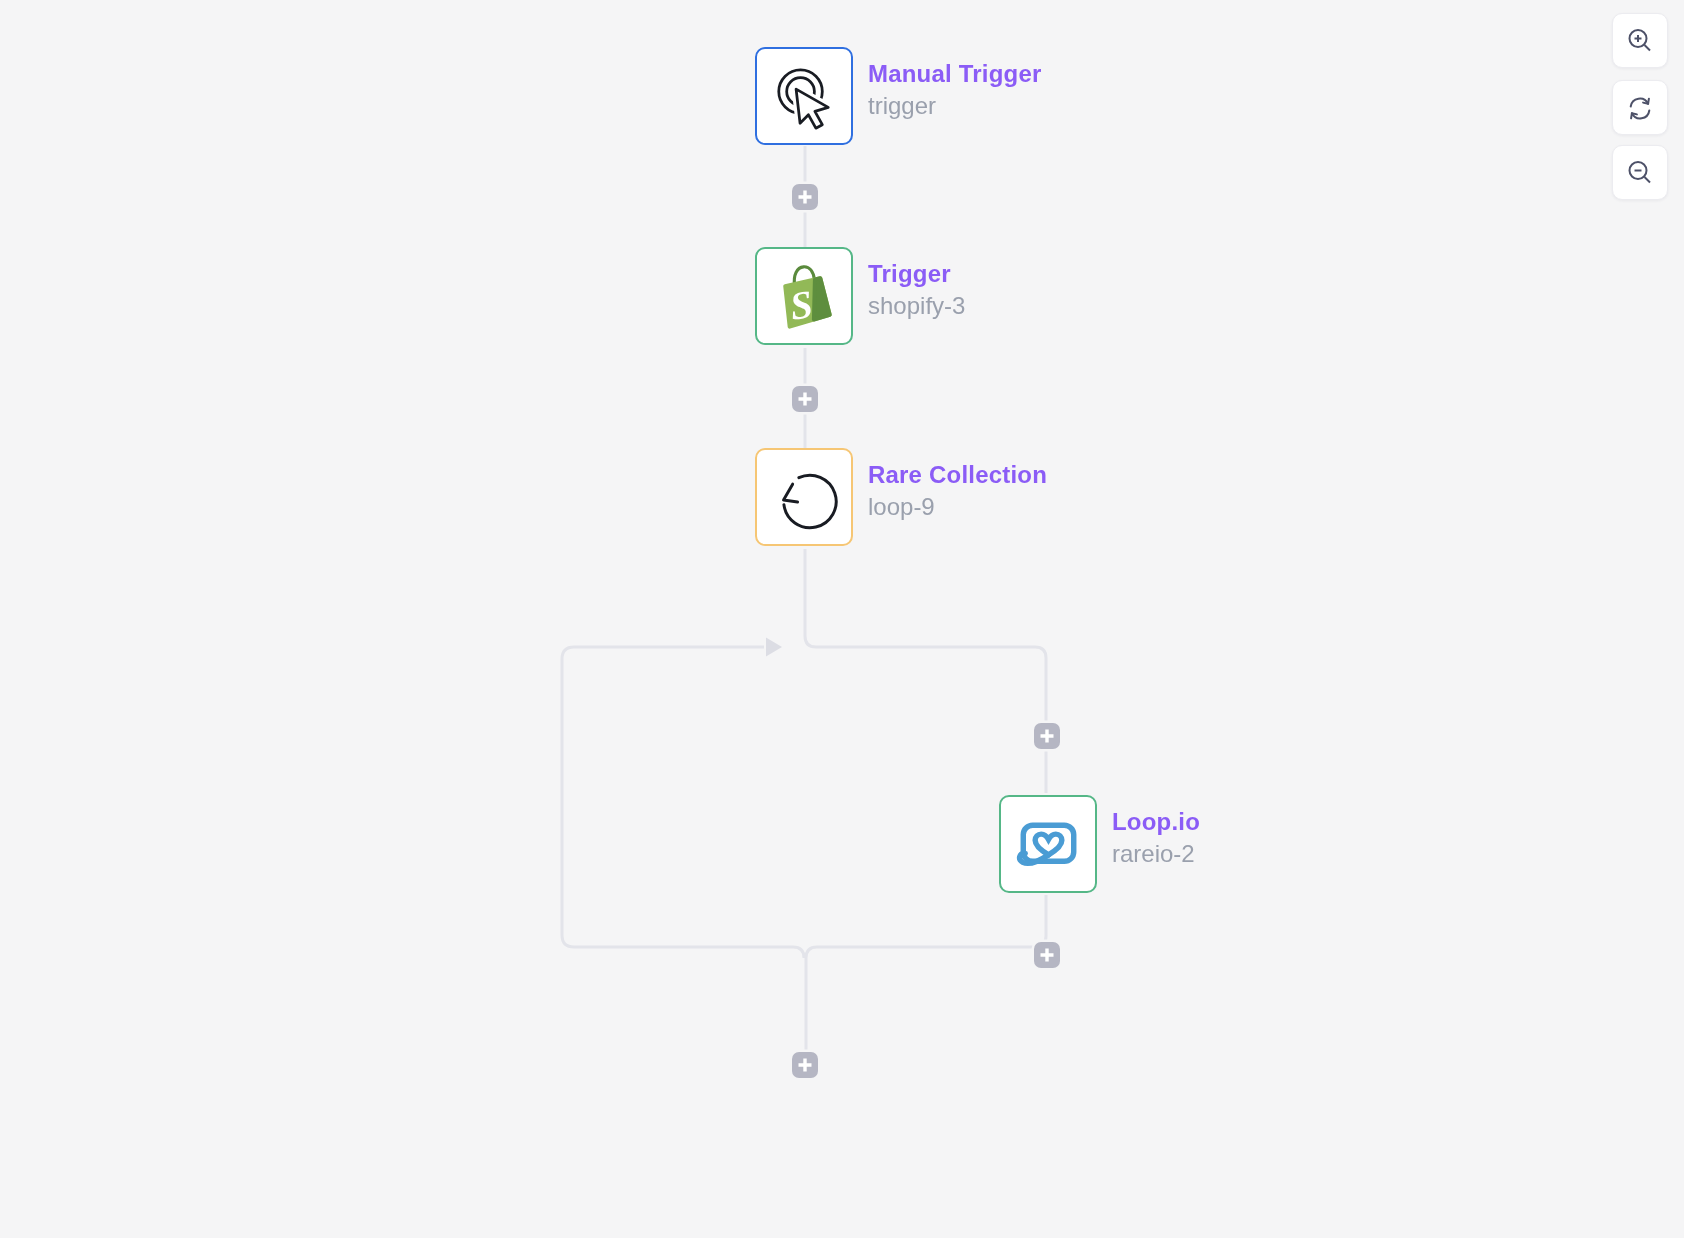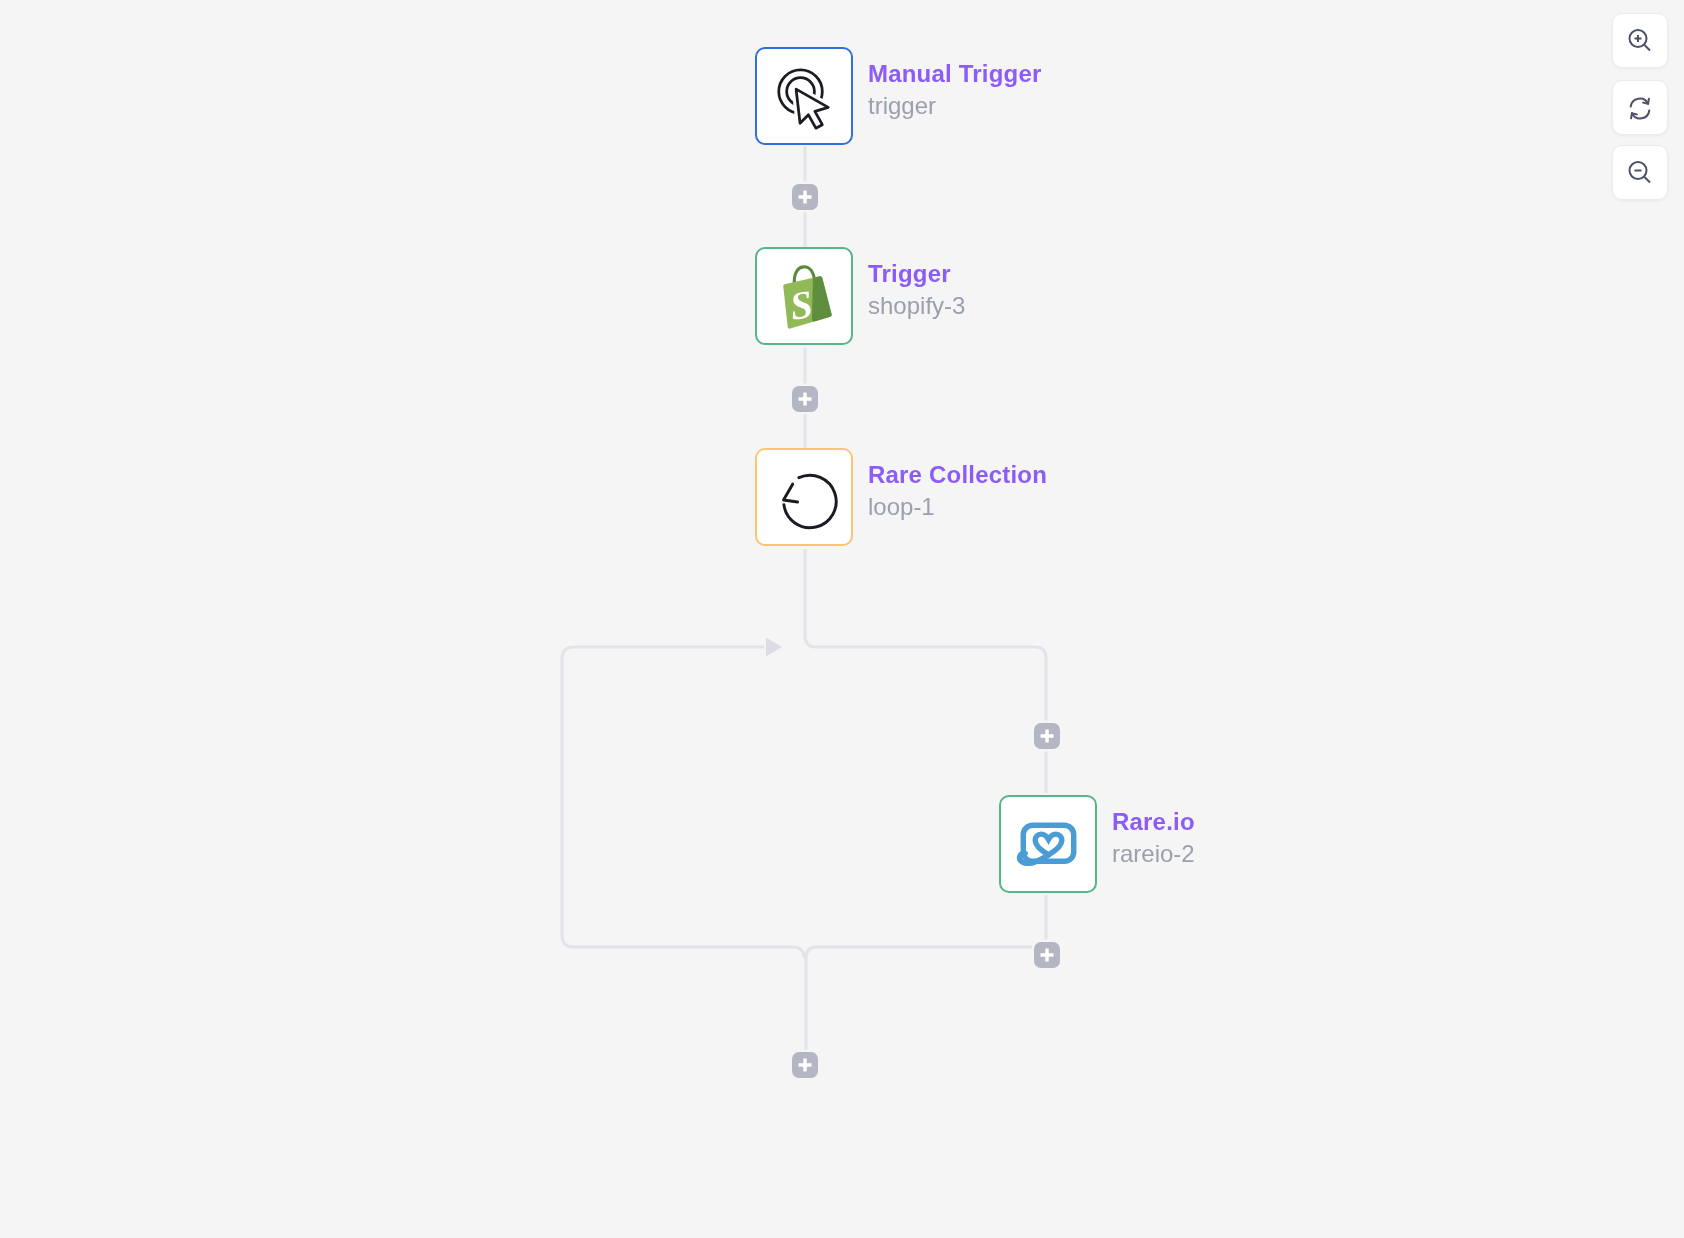--- a/index.html
+++ b/index.html
@@ -72,38 +72,38 @@
 
   <div class="node" style="left:755px;top:448px;">
     <div class="node-box b-orange">
       <svg width="93" height="93" viewBox="0 0 94 94">
         <path d="M41.3 27 A26.5 26.5 0 1 1 26.2 54.2" fill="none" stroke="#191c23" stroke-width="3" stroke-linecap="round"></path>
         <path d="M35 33.5 L25.8 49.5 L40 51.5" fill="none" stroke="#191c23" stroke-width="3" stroke-linecap="round" stroke-linejoin="round"></path>
       </svg>
     </div>
     <div class="node-label">
       <div class="node-title">Rare Collection</div>
-      <div class="node-subtitle">loop-1</div>
+      <div class="node-subtitle">loop-9</div>
     </div>
   </div>
 
   <div class="node" style="left:999px;top:795px;">
     <div class="node-box b-green">
       <svg width="93" height="93" viewBox="0 0 94 94">
         <g fill="none" stroke="#4a9cd4" stroke-width="5.5" stroke-linecap="round">
           <rect x="21.5" y="27.5" width="51" height="36.5" rx="9.5"></rect>
           <path d="M47 57.5 C38.5 52.5 33.5 47.5 33.5 42.8 C33.5 39 36.2 36.5 39.6 36.5
                    C42.8 36.5 45.2 38.5 47 41.8 C48.8 38.5 51.2 36.5 54.4 36.5
                    C57.8 36.5 60.5 39 60.5 42.8 C60.5 47.5 55.5 52.5 47 57.5"></path>
           <path d="M47 57.5 C39.5 62.5 28 68.5 21 65 C15.8 62.3 17.2 55.5 23.5 56"></path>
         </g>
       </svg>
     </div>
     <div class="node-label">
-      <div class="node-title">Rare.io</div>
+      <div class="node-title">Loop.io</div>
       <div class="node-subtitle">rareio-2</div>
     </div>
   </div>
 
   <button class="plus-btn" style="left:792px;top:184px;">
     <svg width="26" height="26" viewBox="0 0 26 26">
       <path d="M13 6.5 V19.5 M6.5 13 H19.5" stroke="#ffffff" stroke-width="3.4" fill="none"></path>
     </svg>
   </button>
   <button class="plus-btn" style="left:792px;top:386px;">

